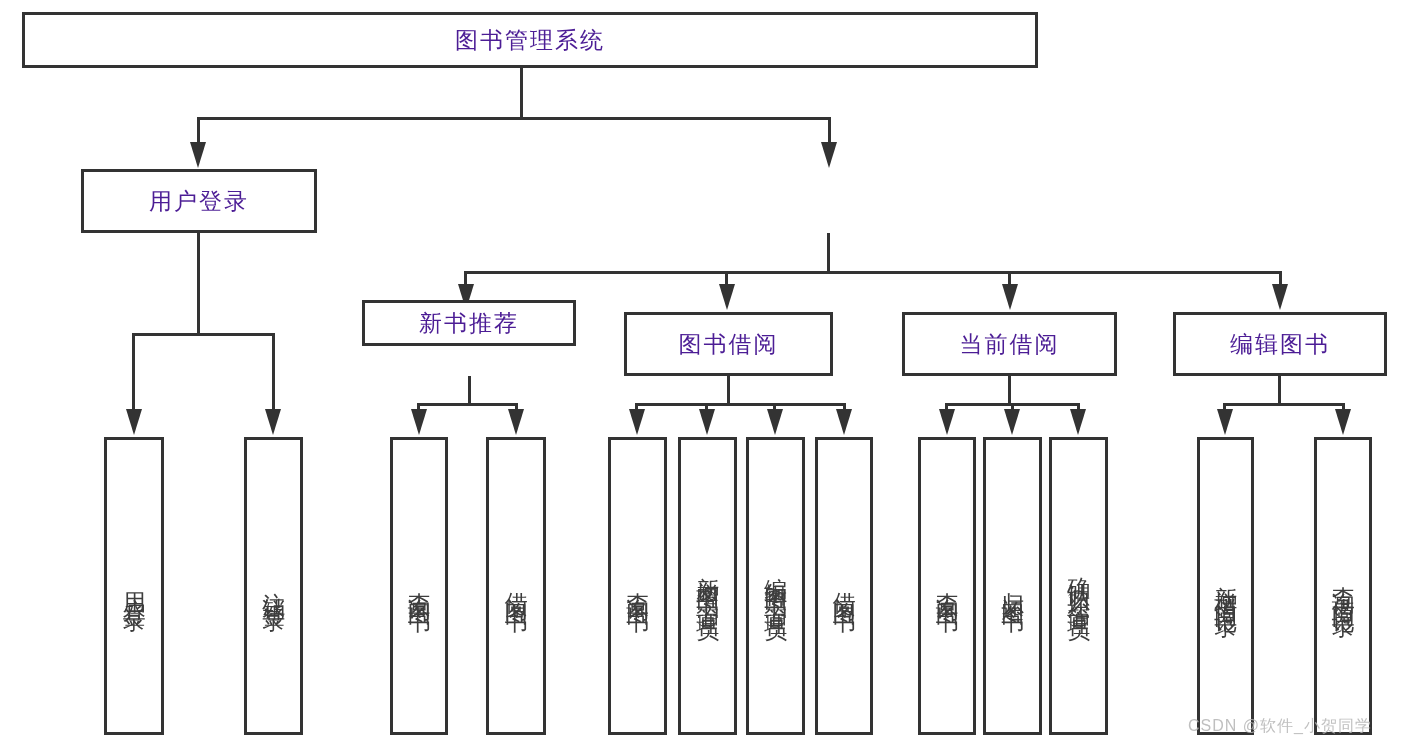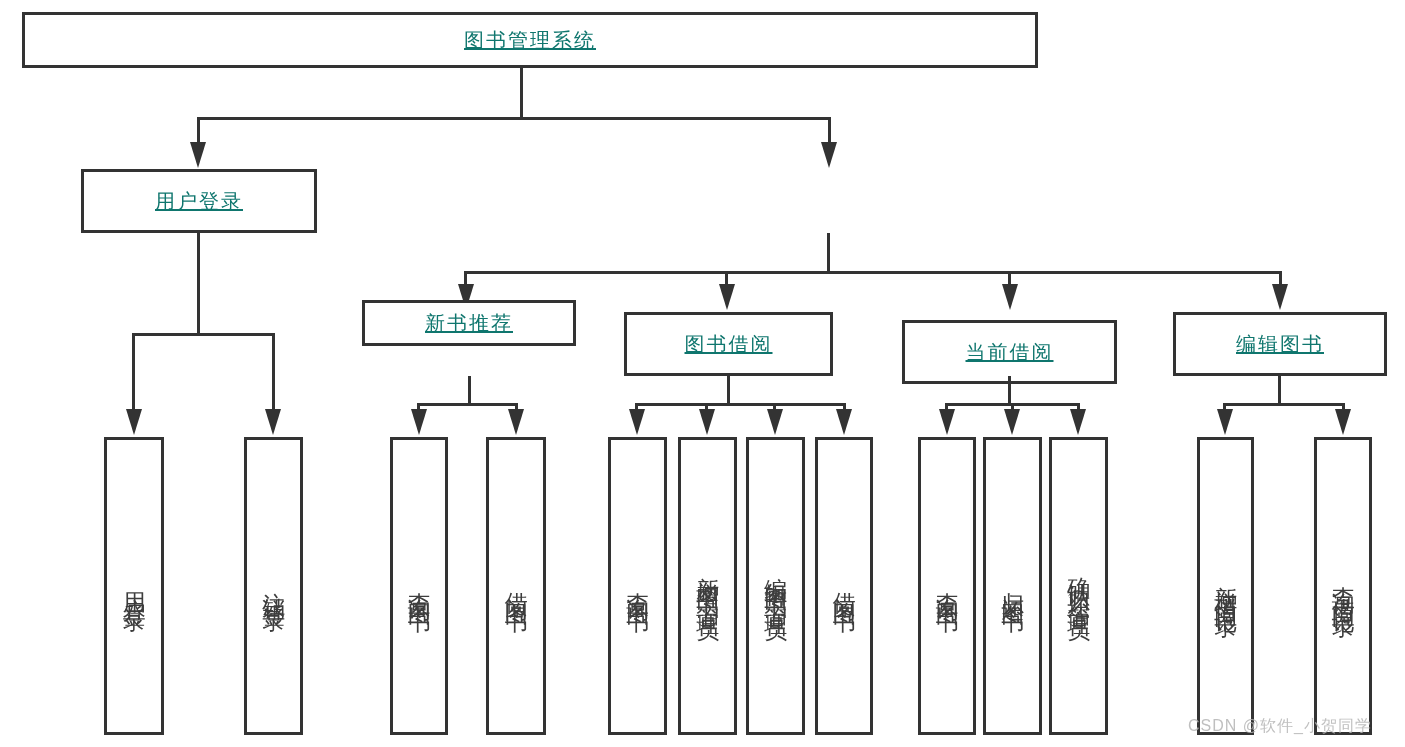--- a/index.html
+++ b/index.html
@@ -12,25 +12,24 @@
   }
   .box{
     position:absolute;
     background:#ffffff;
     border:3px solid #333333;
     box-sizing:border-box;
     display:flex;align-items:center;justify-content:center;
     color:#3d3d3d;
   }
   .h-label{
-    font-size:20px;
+    font-size:23px;
     letter-spacing:2px;
-    color:#0f766e;
+    color:#4c1d95;
     white-space:nowrap;
-    text-decoration:underline;
   }
   .v-label{
     writing-mode:vertical-rl;
     text-orientation:mixed;
     font-size:23px;
     letter-spacing:6px;
     line-height:1.2;
     color:#3d3d3d;
   }
   .ln{position:absolute;background:#333333;}
@@ -87,21 +86,21 @@
   <div class="arw" style="left:1002px;top:284px;"></div>
   <div class="ln" style="left:1279px;top:271px;width:3px;height:15px;"></div>
   <div class="arw" style="left:1272px;top:284px;"></div>
 
   <div class="box" style="left:362px;top:300px;width:214px;height:46px;">
     <span class="h-label">新书推荐</span>
   </div>
   <div class="box" style="left:624px;top:312px;width:209px;height:64px;text-align:center;">
     <span class="h-label">图书借阅</span>
   </div>
-  <div class="box" style="left:902px;top:320px;width:215px;height:64px;">
+  <div class="box" style="left:902px;top:312px;width:215px;height:64px;">
     <span class="h-label">当前借阅</span>
   </div>
   <div class="box" style="left:1173px;top:312px;width:214px;height:64px;">
     <span class="h-label">编辑图书</span>
   </div>
 
   <div class="ln" style="left:468px;top:376px;width:3px;height:30px;"></div>
   <div class="ln" style="left:727px;top:376px;width:3px;height:30px;"></div>
   <div class="ln" style="left:1008px;top:376px;width:3px;height:30px;"></div>
   <div class="ln" style="left:1278px;top:376px;width:3px;height:30px;"></div>

